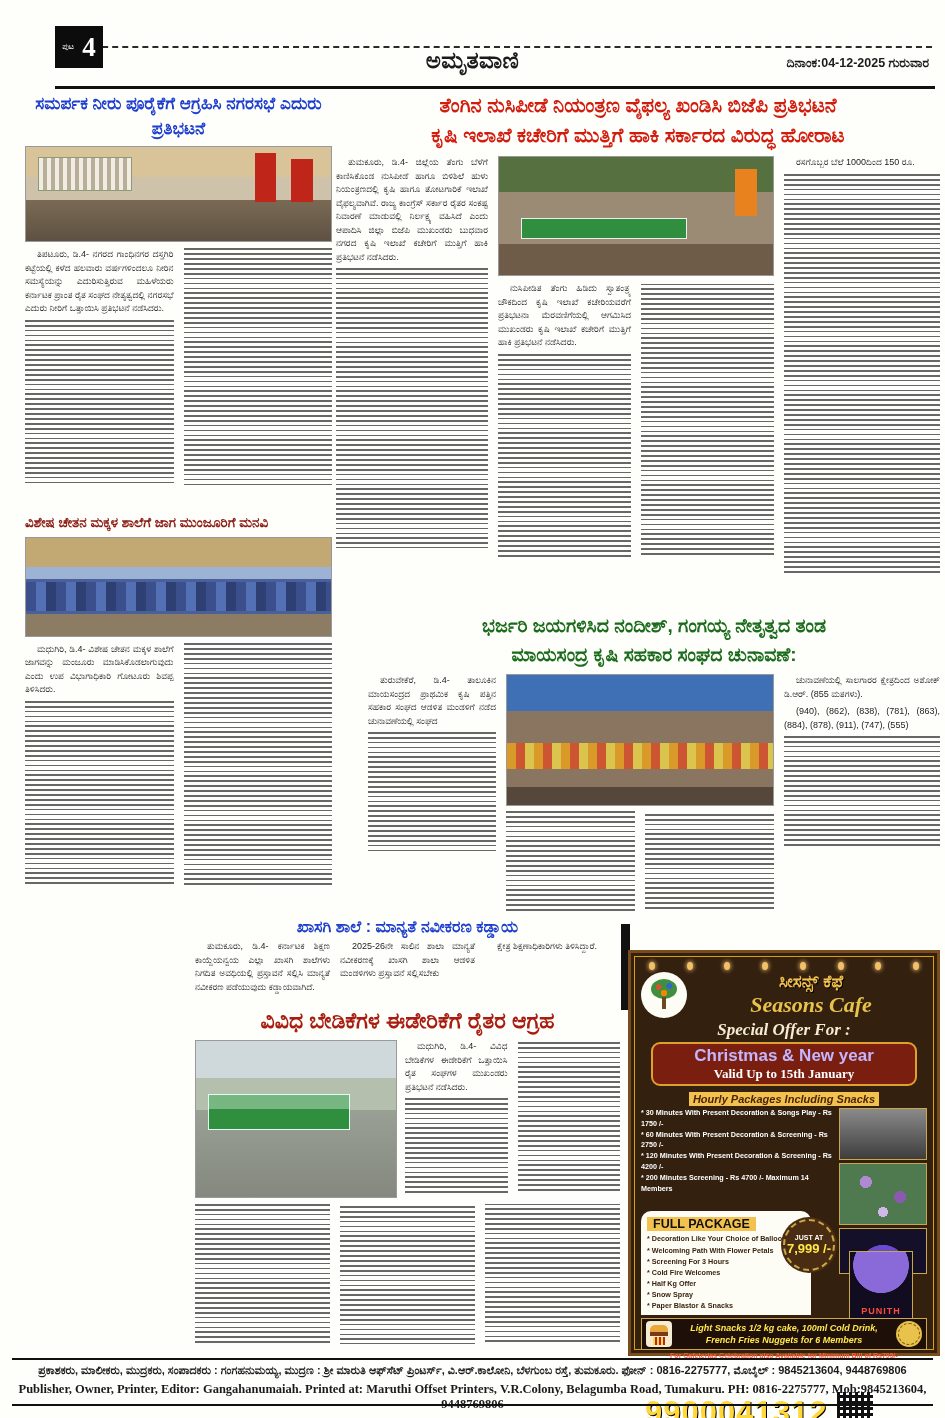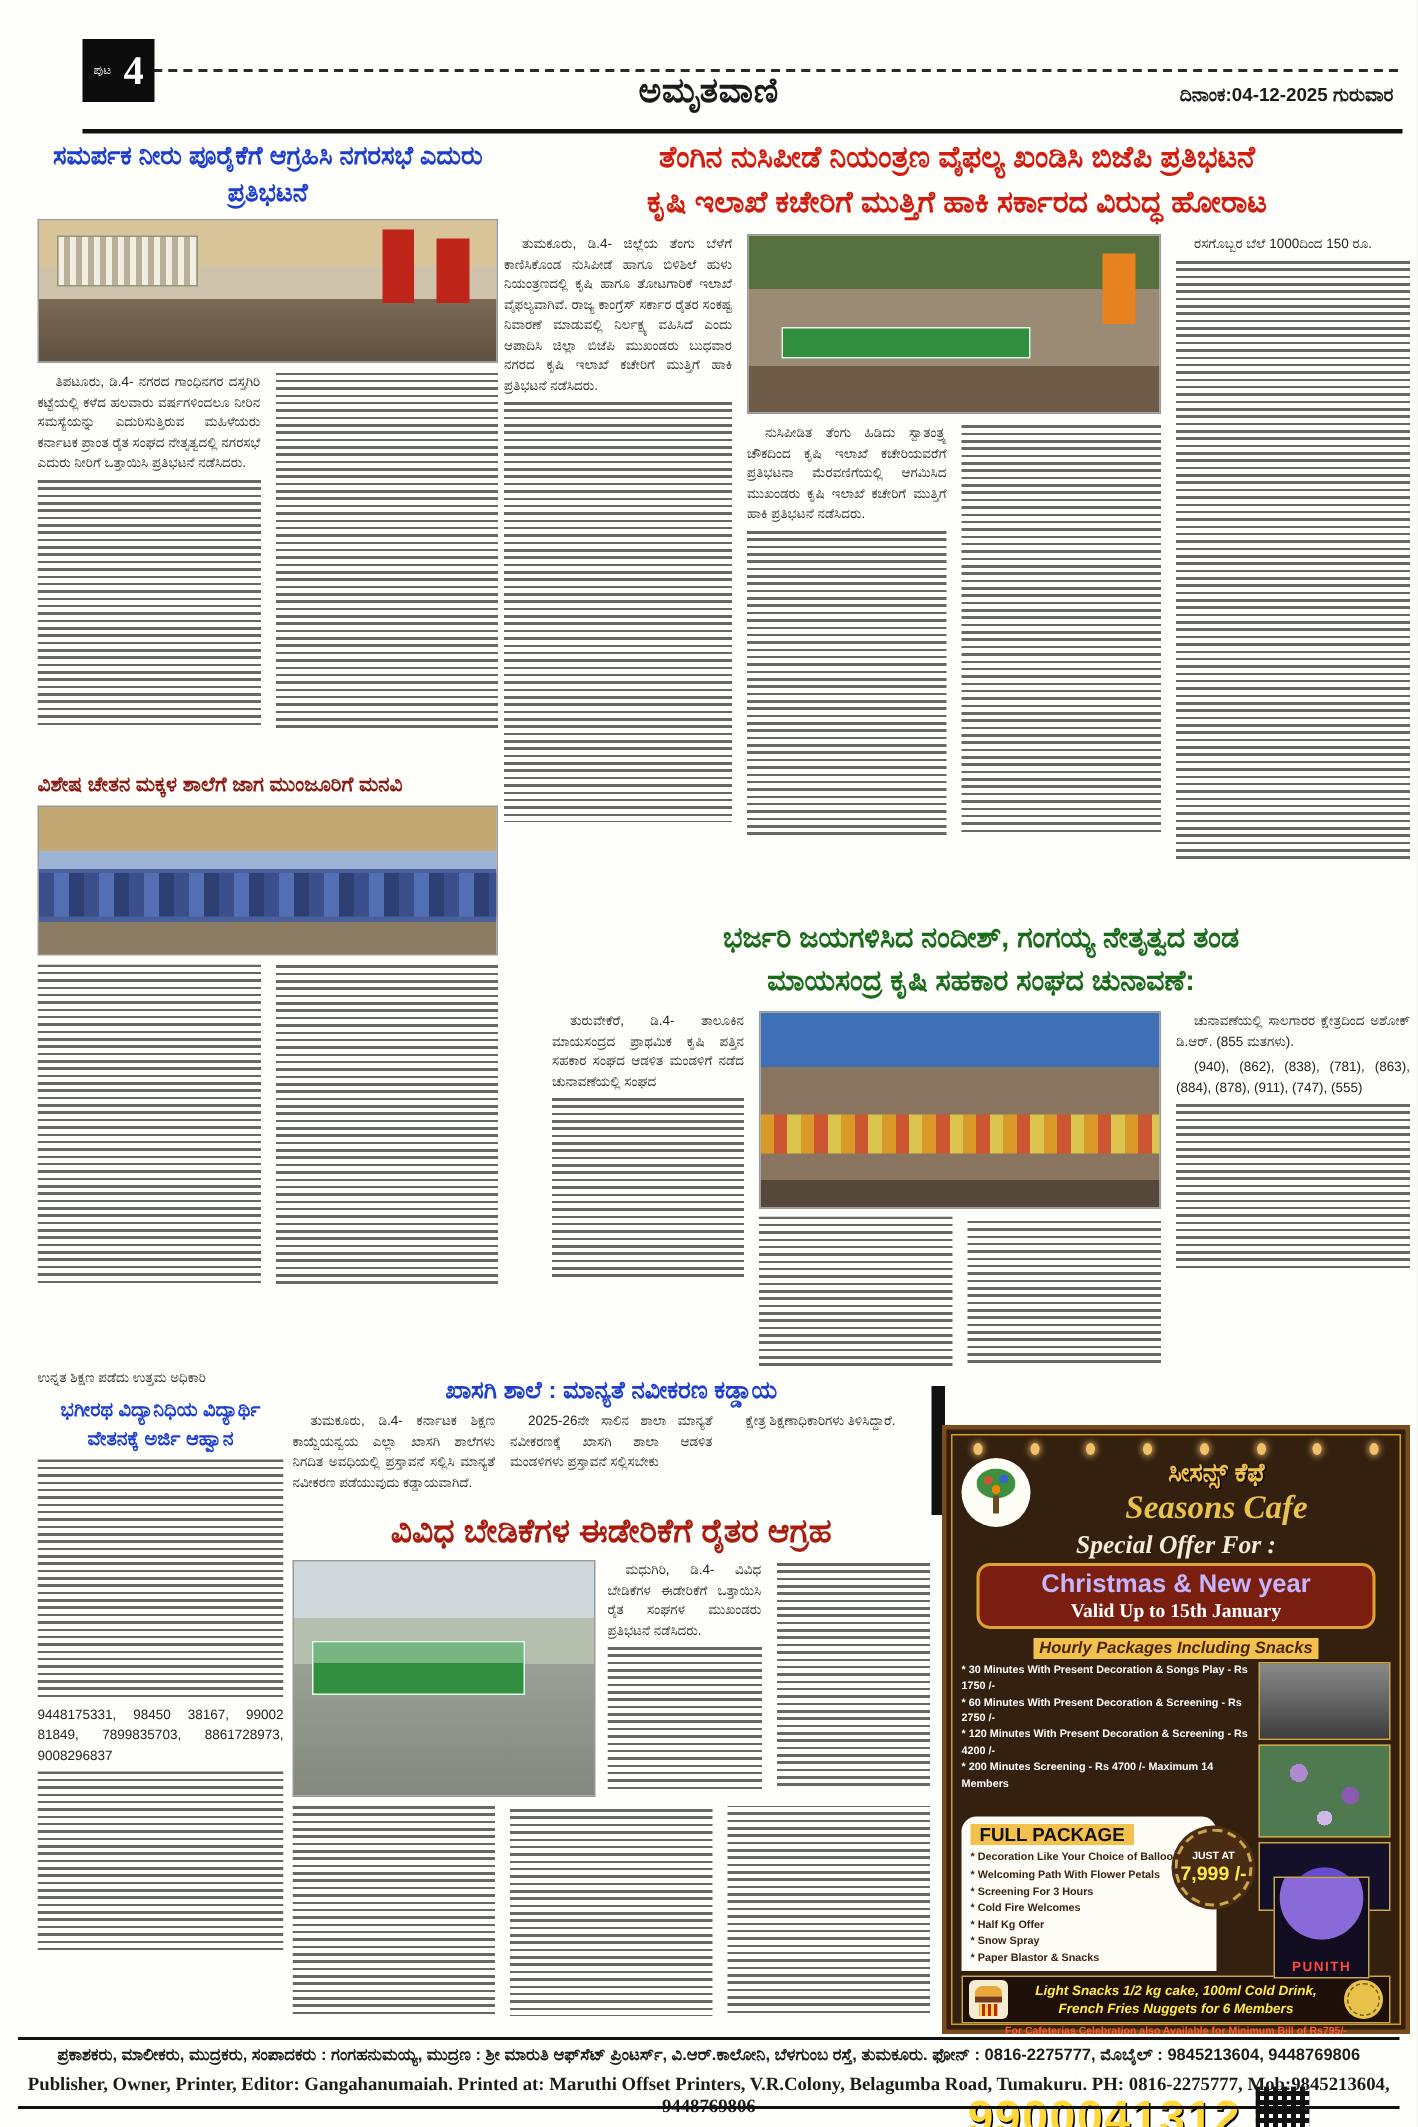--- a/index.html
+++ b/index.html
@@ -154,35 +154,25 @@
       <div class="greek" style="height:404px;"></div>
     </div>
   </section>
 
   <section class="abs" style="left:25px;top:514px;width:307px;">
     <h2 class="h-special">ವಿಶೇಷ ಚೇತನ ಮಕ್ಕಳ ಶಾಲೆಗೆ ಜಾಗ ಮುಂಜೂರಿಗೆ ಮನವಿ</h2>
     <div class="photo photoB">
       <div class="kids"></div>
     </div>
     <div class="kn-body cols2 clip" style="height:262px;margin-top:6px;">
+      <p>ಮಧುಗಿರಿ, ಡಿ.4- ವಿಶೇಷ ಚೇತನ ಮಕ್ಕಳ ಶಾಲೆಗೆ ಜಾಗವನ್ನು ಮಂಜೂರು ಮಾಡಿಸಿಕೊಡಲಾಗುವುದು ಎಂದು ಉಪ ವಿಭಾಗಾಧಿಕಾರಿ ಗೋಟೂರು ಶಿವಪ್ಪ ತಿಳಿಸಿದರು.</p>
       <div class="greek" style="height:430px;"></div>
     </div>
   </section>
 
-  <section class="abs clip" style="left:25px;top:912px;width:164px;height:446px;">
-    <div class="kn-body">
-      <p style="text-indent:0;">ಉನ್ನತ ಶಿಕ್ಷಣ ಪಡೆದು ಉತ್ತಮ ಅಧಿಕಾರಿ</p>
-    </div>
-    <h3 class="h-scholar">ಭಗೀರಥ ವಿದ್ಯಾನಿಧಿಯ ವಿದ್ಯಾರ್ಥಿ ವೇತನಕ್ಕೆ ಅರ್ಜಿ ಆಹ್ವಾನ</h3>
-    <div class="greek" style="height:160px;"></div>
-    <div class="kn-body" style="margin:4px 0;">
-      <p style="text-indent:0;">9448175331, 98450 38167, 99002 81849, 7899835703, 8861728973, 9008296837</p>
-    </div>
-    <div class="greek" style="height:120px;"></div>
-  </section>
 
   <section class="abs" style="left:336px;top:90px;width:604px;">
     <h2 class="h-bjp">
       <span style="display:block;">ತೆಂಗಿನ ನುಸಿಪೀಡೆ ನಿಯಂತ್ರಣ ವೈಫಲ್ಯ ಖಂಡಿಸಿ ಬಿಜೆಪಿ ಪ್ರತಿಭಟನೆ</span>
       <span style="display:block;">ಕೃಷಿ ಇಲಾಖೆ ಕಚೇರಿಗೆ ಮುತ್ತಿಗೆ ಹಾಕಿ ಸರ್ಕಾರದ ವಿರುದ್ಧ ಹೋರಾಟ</span>
     </h2>
     <div style="display:flex;gap:10px;">
       <div class="kn-body clip" style="width:152px;height:446px;">
         <p>ತುಮಕೂರು, ಡಿ.4- ಜಿಲ್ಲೆಯ ತೆಂಗು ಬೆಳೆಗೆ ಕಾಣಿಸಿಕೊಂಡ ನುಸಿಪೀಡೆ ಹಾಗೂ ಬಿಳಿಶಿಲೆ ಹುಳು ನಿಯಂತ್ರಣದಲ್ಲಿ ಕೃಷಿ ಹಾಗೂ ತೋಟಗಾರಿಕೆ ಇಲಾಖೆ ವೈಫಲ್ಯವಾಗಿವೆ. ರಾಜ್ಯ ಕಾಂಗ್ರೆಸ್ ಸರ್ಕಾರ ರೈತರ ಸಂಕಷ್ಟ ನಿವಾರಣೆ ಮಾಡುವಲ್ಲಿ ನಿರ್ಲಕ್ಷ್ಯ ವಹಿಸಿದೆ ಎಂದು ಆಪಾದಿಸಿ ಜಿಲ್ಲಾ ಬಿಜೆಪಿ ಮುಖಂಡರು ಬುಧವಾರ ನಗರದ ಕೃಷಿ ಇಲಾಖೆ ಕಚೇರಿಗೆ ಮುತ್ತಿಗೆ ಹಾಕಿ ಪ್ರತಿಭಟನೆ ನಡೆಸಿದರು.</p>
         <div class="greek" style="height:280px;"></div>

